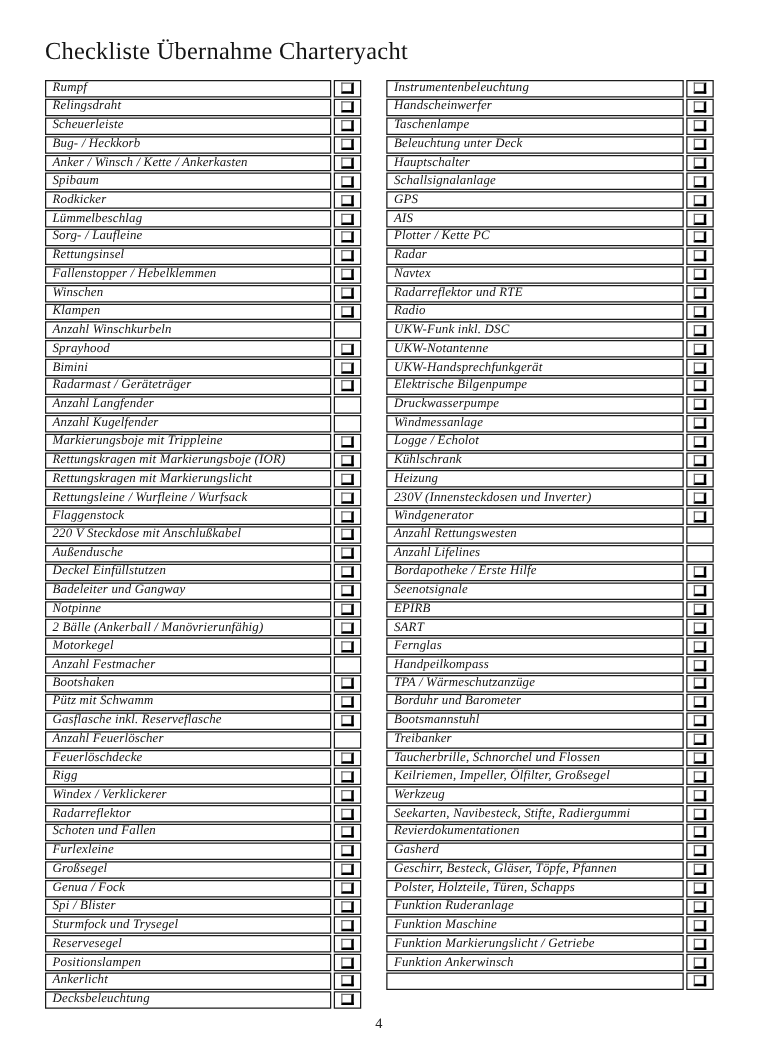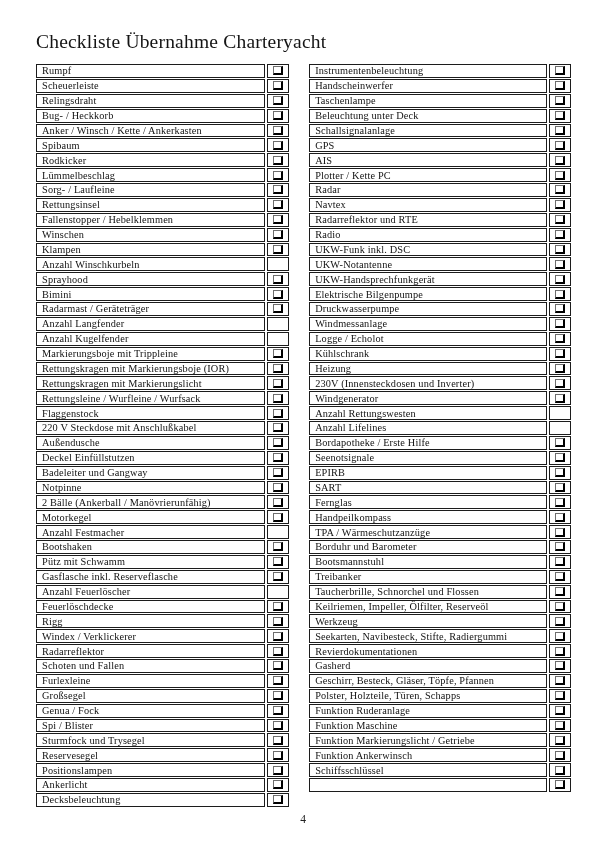--- a/index.html
+++ b/index.html
@@ -22,20 +22,21 @@
     white-space: nowrap;
   }
 
   .checklist {
     position: absolute;
     left: 36px;
     top: 64px;
     width: 535px;
     display: flex;
     gap: 20px;
+    font-style: italic;
   }
   .col { display: flex; flex-direction: column; }
   .col-left  { width: 261px; }
   .col-right { width: 270px; }
 
   .row { display: flex; gap: 2px; height: 13.88px; margin-bottom: 1px; }
   .cell {
     border: 1px solid #1c1c1c;
     background: #ffffff;
     height: 100%;
@@ -84,30 +85,30 @@
     <div class="cell label-cell">
       <span>Rumpf</span>
     </div>
     <div class="cell cb-cell">
       <span class="cbx"></span>
     </div>
   </div>
 
   <div class="row">
     <div class="cell label-cell">
+      <span>Relingsdraht</span>
+    </div>
+    <div class="cell cb-cell">
+      <span class="cbx"></span>
+    </div>
+  </div>
+
+  <div class="row">
+    <div class="cell label-cell">
       <span>Scheuerleiste</span>
-    </div>
-    <div class="cell cb-cell">
-      <span class="cbx"></span>
-    </div>
-  </div>
-
-  <div class="row">
-    <div class="cell label-cell">
-      <span>Relingsdraht</span>
     </div>
     <div class="cell cb-cell">
       <span class="cbx"></span>
     </div>
   </div>
 
   <div class="row">
     <div class="cell label-cell">
       <span>Bug- / Heckkorb</span>
     </div>
@@ -560,20 +561,28 @@
 
   <div class="row">
     <div class="cell label-cell">
       <span>Beleuchtung unter Deck</span>
     </div>
     <div class="cell cb-cell">
       <span class="cbx"></span>
     </div>
   </div>
 
+  <div class="row">
+    <div class="cell label-cell">
+      <span>Hauptschalter</span>
+    </div>
+    <div class="cell cb-cell">
+      <span class="cbx"></span>
+    </div>
+  </div>
 
   <div class="row">
     <div class="cell label-cell">
       <span>Schallsignalanlage</span>
     </div>
     <div class="cell cb-cell">
       <span class="cbx"></span>
     </div>
   </div>
 
@@ -851,21 +860,21 @@
     <div class="cell label-cell">
       <span>Taucherbrille, Schnorchel und Flossen</span>
     </div>
     <div class="cell cb-cell">
       <span class="cbx"></span>
     </div>
   </div>
 
   <div class="row">
     <div class="cell label-cell">
-      <span>Keilriemen, Impeller, Ölfilter, Reserveöl</span>
+      <span>Keilriemen, Impeller, Ölfilter, Großsegel</span>
     </div>
     <div class="cell cb-cell">
       <span class="cbx"></span>
     </div>
   </div>
 
   <div class="row">
     <div class="cell label-cell">
       <span>Werkzeug</span>
     </div>
@@ -948,28 +957,20 @@
 
   <div class="row">
     <div class="cell label-cell">
       <span>Funktion Ankerwinsch</span>
     </div>
     <div class="cell cb-cell">
       <span class="cbx"></span>
     </div>
   </div>
 
-  <div class="row">
-    <div class="cell label-cell">
-      <span>Schiffsschlüssel</span>
-    </div>
-    <div class="cell cb-cell">
-      <span class="cbx"></span>
-    </div>
-  </div>
 
   <div class="row">
     <div class="cell label-cell">
       <span></span>
     </div>
     <div class="cell cb-cell">
       <span class="cbx"></span>
     </div>
   </div>
 </div>

